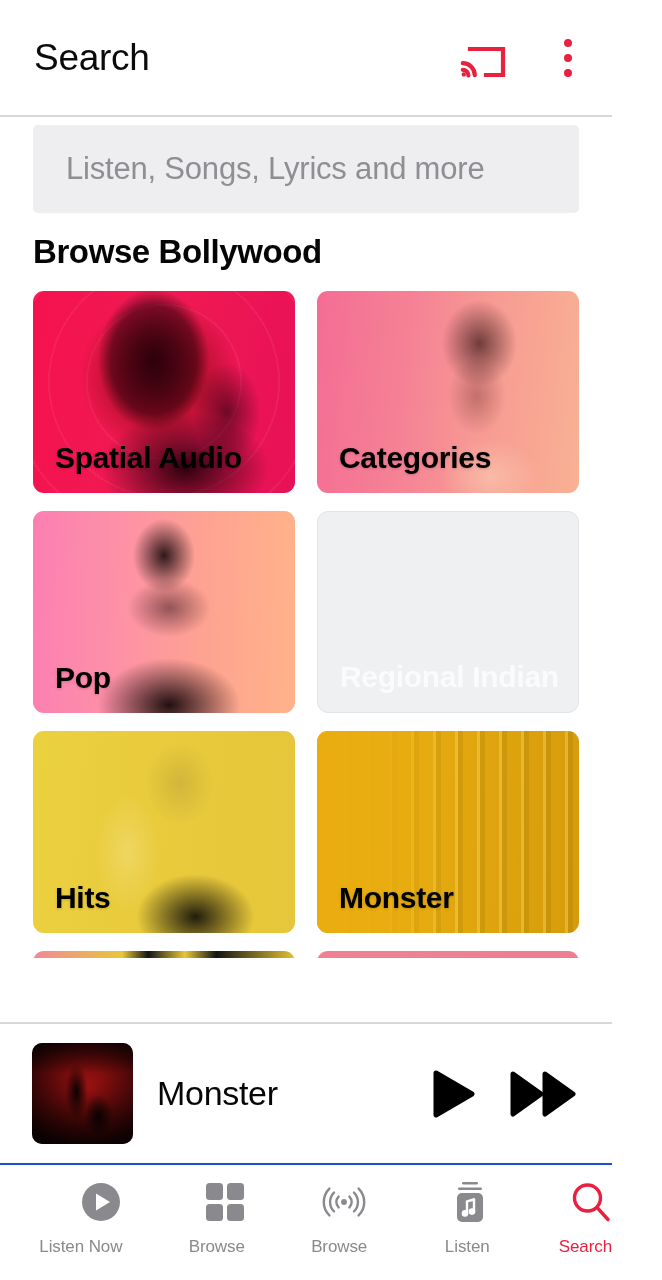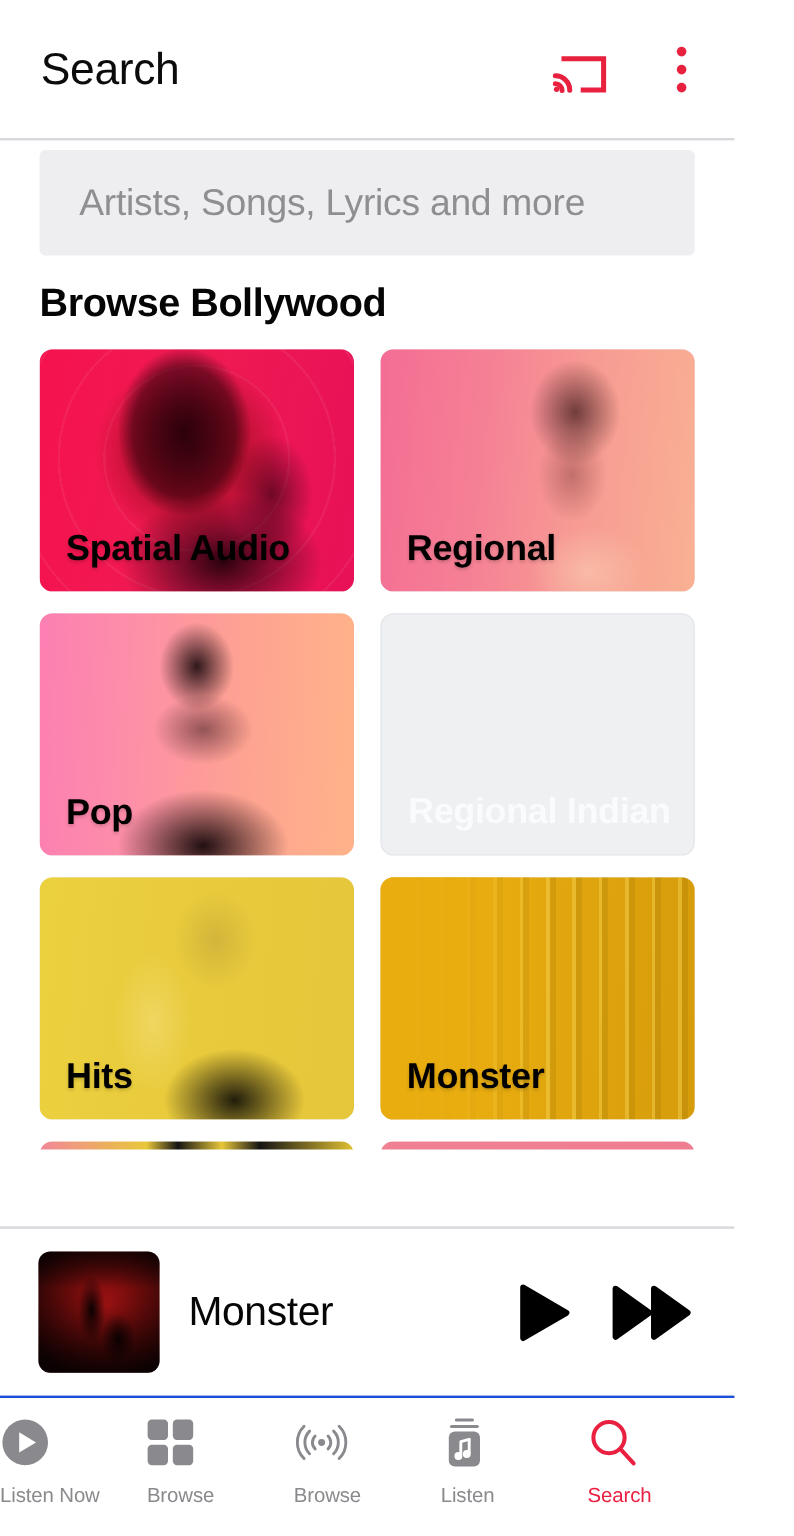--- a/index.html
+++ b/index.html
@@ -167,21 +167,21 @@
 
   
   .bottomnav {
     flex: 0 0 115px; height: 115px;
     display: flex; align-items: flex-start;
     padding-top: 14px;
     background: #ffffff;
   }
   .navitem {
     flex: 1 1 0; display: flex; flex-direction: column;
-    align-items: flex-start; gap: 12px; cursor: pointer;
+    align-items: flex-end; gap: 12px; cursor: pointer;
   }
   .navicon { height: 46px; display: flex; align-items: center; justify-content: center; }
   .navlabel { font-size: 17px; color: #8a8a8e; letter-spacing: -0.1px; }
   .navitem.active .navlabel { color: #ea2040; }
 </style>
 </head>
 <body>
 
 <div class="phone">
 
@@ -202,35 +202,35 @@
             <i></i>
             <i></i>
           </span>
       </div>
     </div>
   </div>
 
   <div class="content">
 
     <div class="searchbar">
-      <span class="searchbar-placeholder">Artists, Songs, Lyrics and more</span>
+      <span class="searchbar-placeholder">Listen, Songs, Lyrics and more</span>
     </div>
 
     <div class="section-title">Browse Bollywood</div>
 
     <div class="grid">
 
       <div class="tile">
         <div class="art art-spatial"></div>
         <div class="label">Spatial Audio</div>
       </div>
 
       <div class="tile">
         <div class="art art-bollywood"></div>
-        <div class="label">Regional</div>
+        <div class="label">Categories</div>
       </div>
 
       <div class="tile">
         <div class="art art-pop"></div>
         <div class="label">Pop</div>
       </div>
 
       <div class="tile placeholder">
         <div class="label">Regional Indian</div>
       </div>

